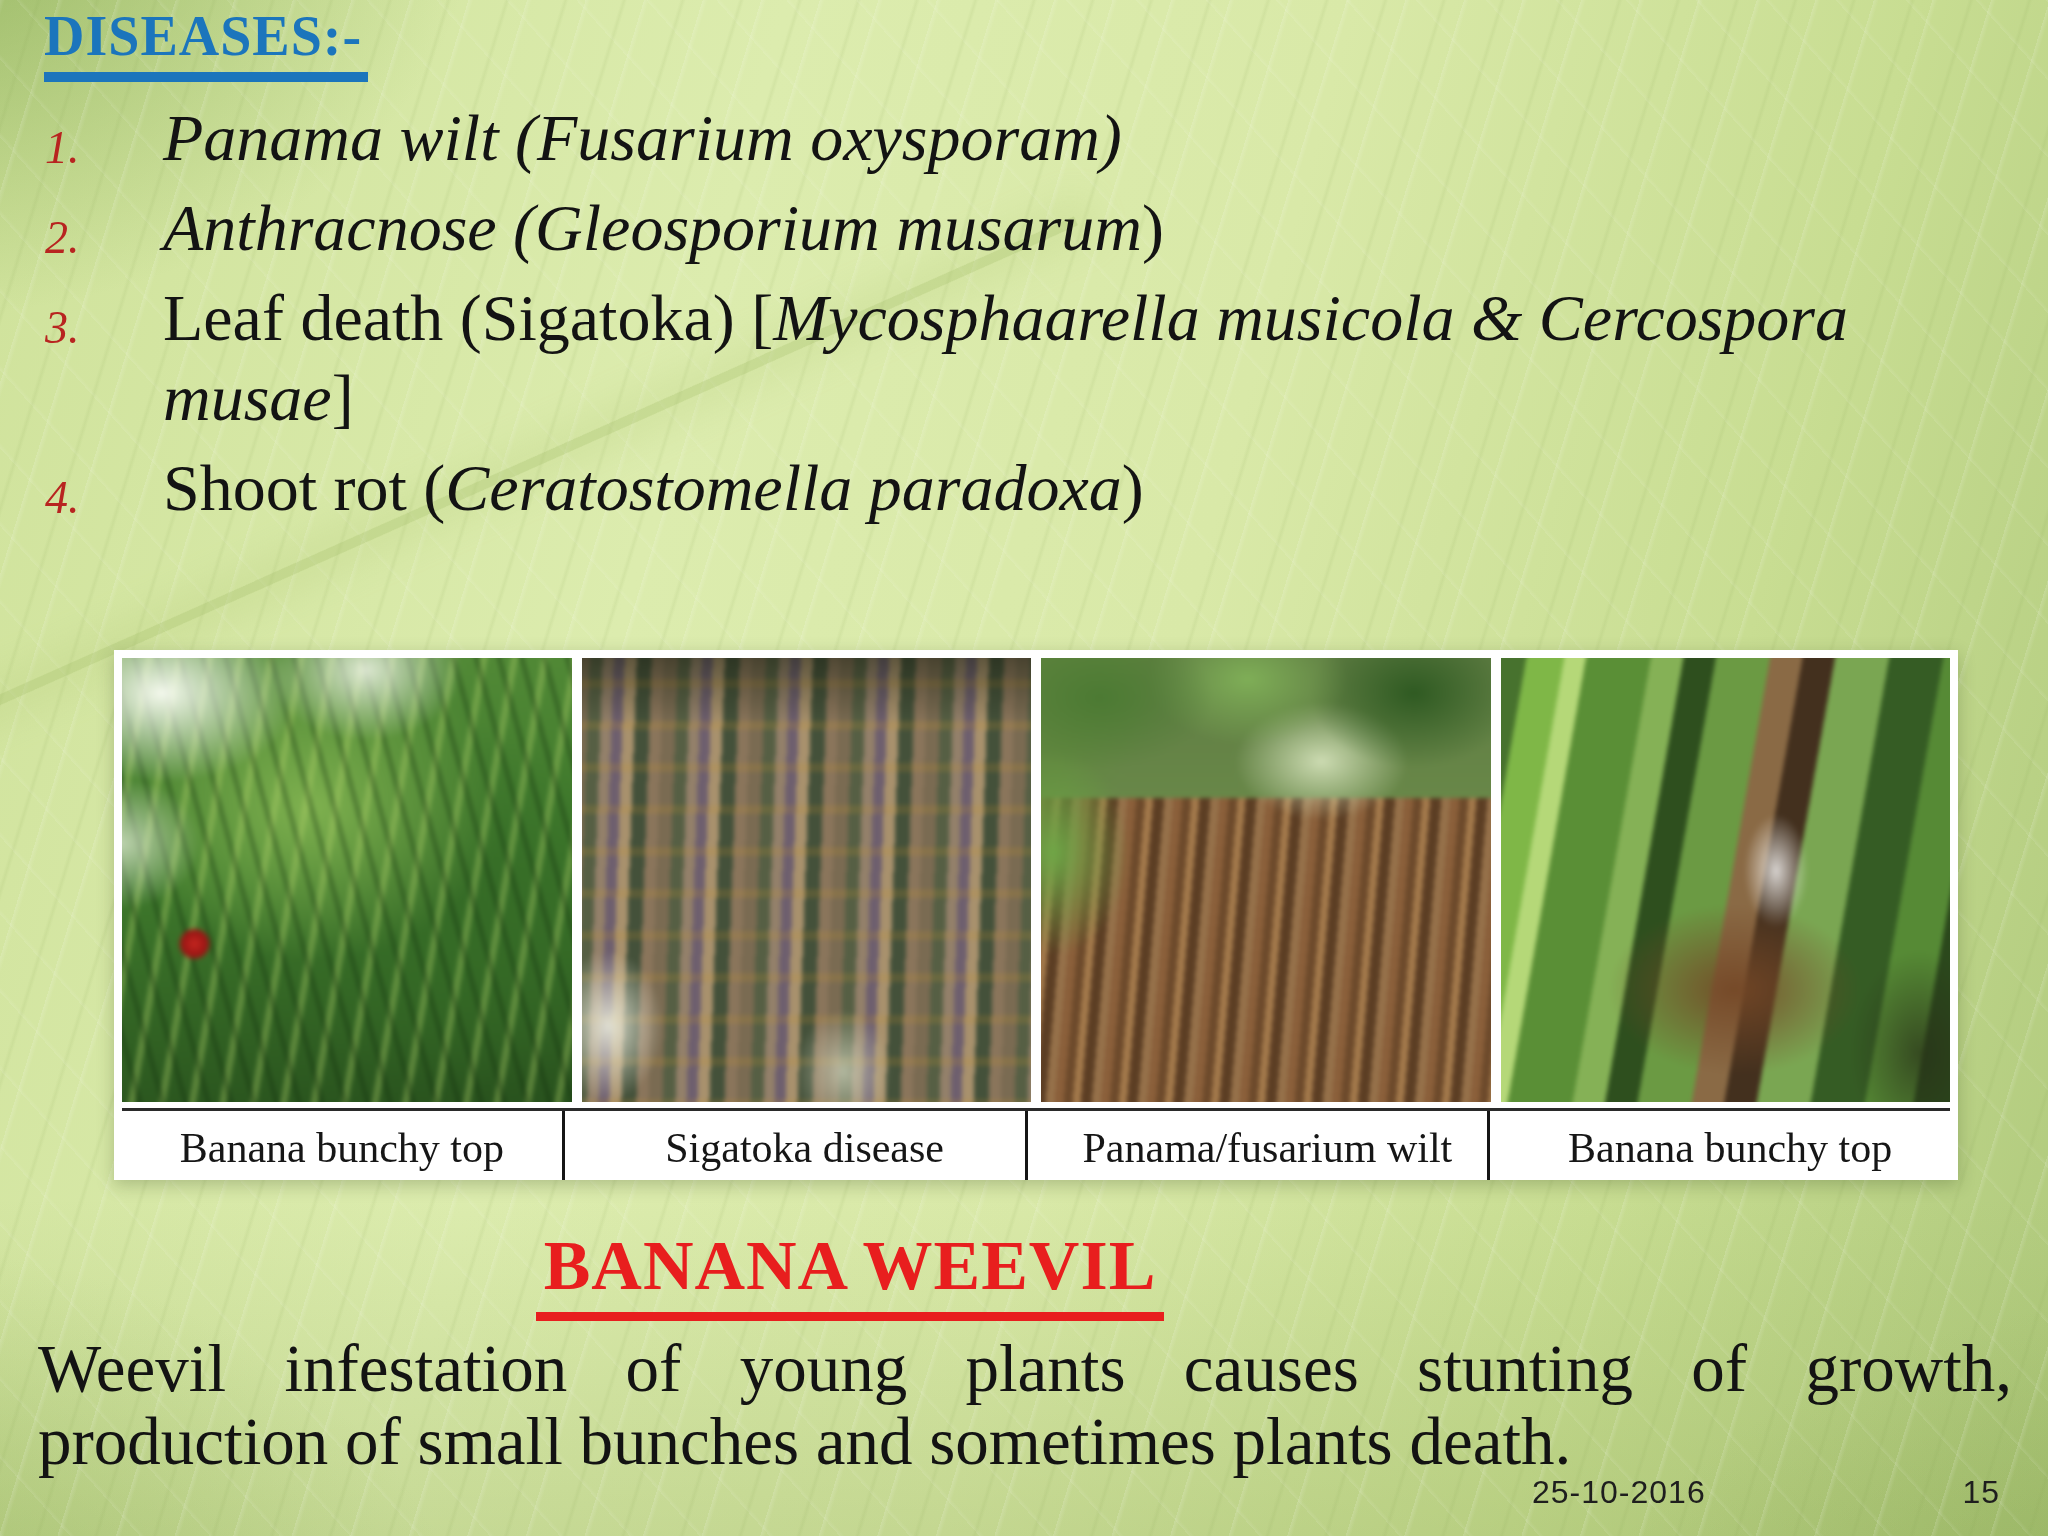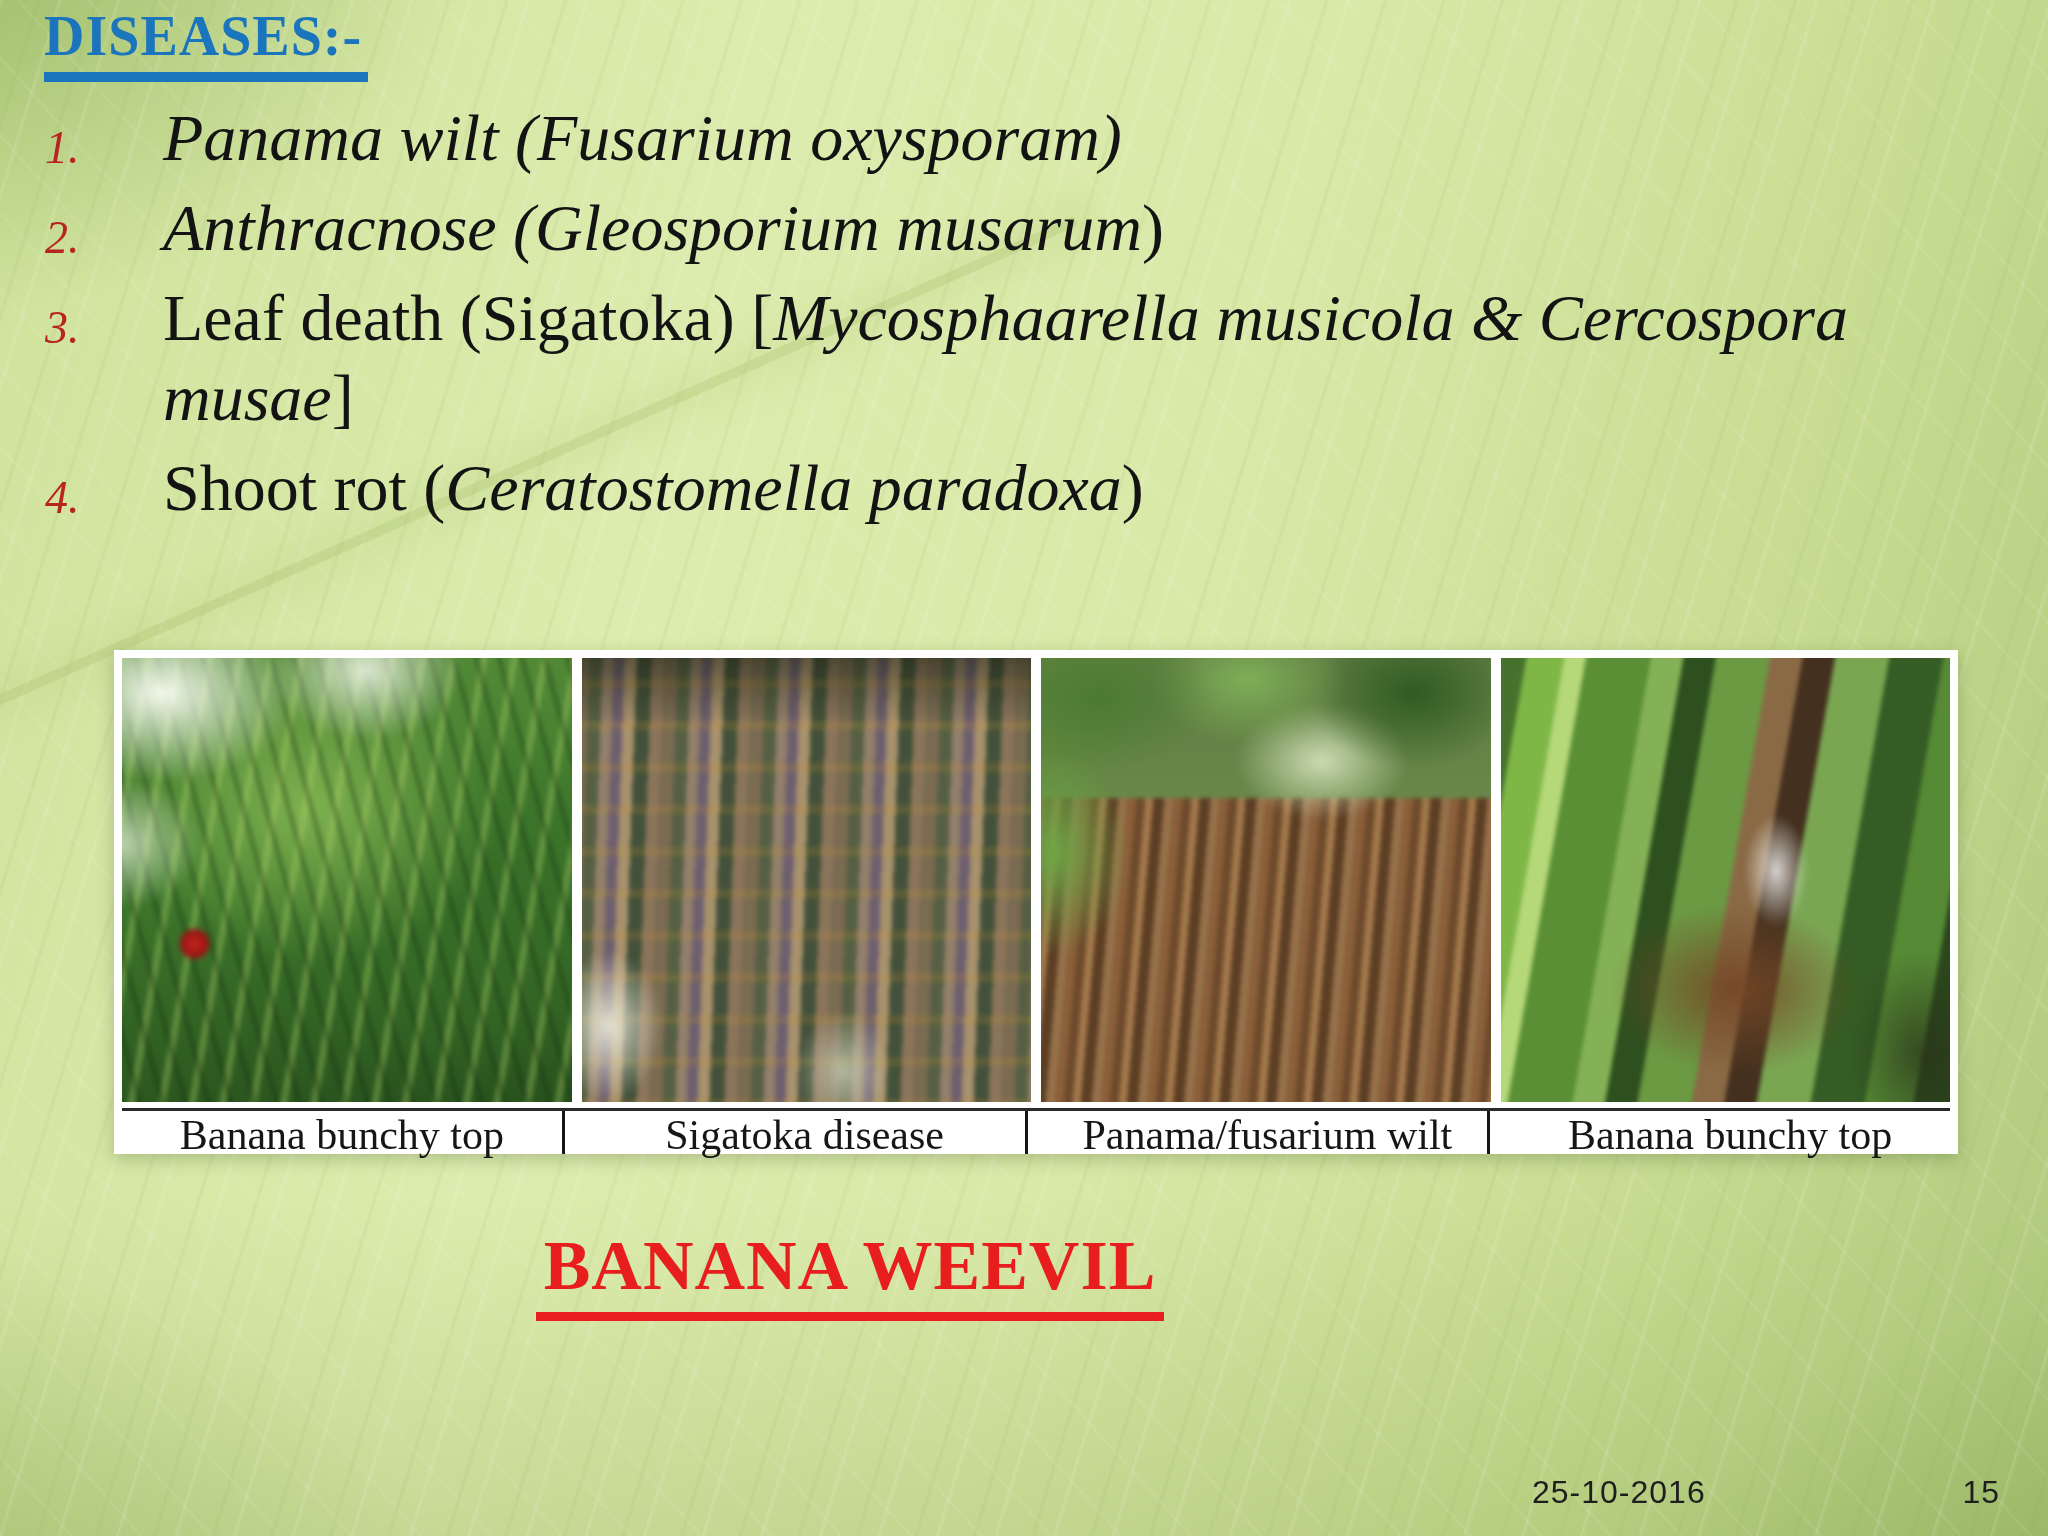--- a/index.html
+++ b/index.html
@@ -120,21 +120,21 @@
       radial-gradient(ellipse 38% 26% at 52% 74%, rgba(116,71,38,0.92), rgba(116,71,38,0) 72%),
       radial-gradient(ellipse 9% 16% at 61% 48%, rgba(255,255,255,0.78), rgba(255,255,255,0) 78%),
       radial-gradient(ellipse 20% 30% at 92% 88%, rgba(40,48,24,0.7), rgba(40,48,24,0) 75%),
       linear-gradient(100deg,
         #47722e 0 6%, #7fb747 6% 13%, #b5d878 13% 17%, #5a8f36 17% 29%,
         #85b156 29% 35%, #2e4f1e 35% 41%, #6b9a43 41% 51%, #8a6a45 51% 57%,
         #43301e 57% 63%, #7aa652 63% 73%, #355c24 73% 83%, #568a35 83% 92%, #2b481c 92% 100%);
   }
 
   .captions {
-    display: flex; align-items: center; height: 46px;
+    display: flex; align-items: center; height: 72px;
     margin-top: 6px; border-top: 3px solid #2a2a2a;
     background: #ffffff;
   }
   .caption-cell {
     flex: 1 1 0; text-align: center;
     font-size: 42px; color: #161616; line-height: 1;
     padding-top: 4px;
   }
   .caption-cell + .caption-cell { border-left: 3px solid #161616; height: 100%; display: flex; align-items: center; justify-content: center; padding-left: 20px; }
 
@@ -215,16 +215,20 @@
     <figcaption class="captions">
         <div class="caption-cell">Banana bunchy top</div>
         <div class="caption-cell">Sigatoka disease</div>
         <div class="caption-cell">Panama/fusarium wilt</div>
         <div class="caption-cell">Banana bunchy top</div>
       </figcaption>
   </figure>
 
   <h2 class="weevil-heading"><span class="weevil-heading-text">BANANA WEEVIL</span></h2>
 
+  <p class="weevil-text">
+    <span class="line line-justify">Weevil infestation of young plants causes stunting of growth,</span>
+    <span class="line">production of small bunches and sometimes plants death.</span>
+  </p>
 
   <div class="footer-date">25-10-2016</div>
   <div class="footer-page">15</div>
 </div>
 
 </body></html>

